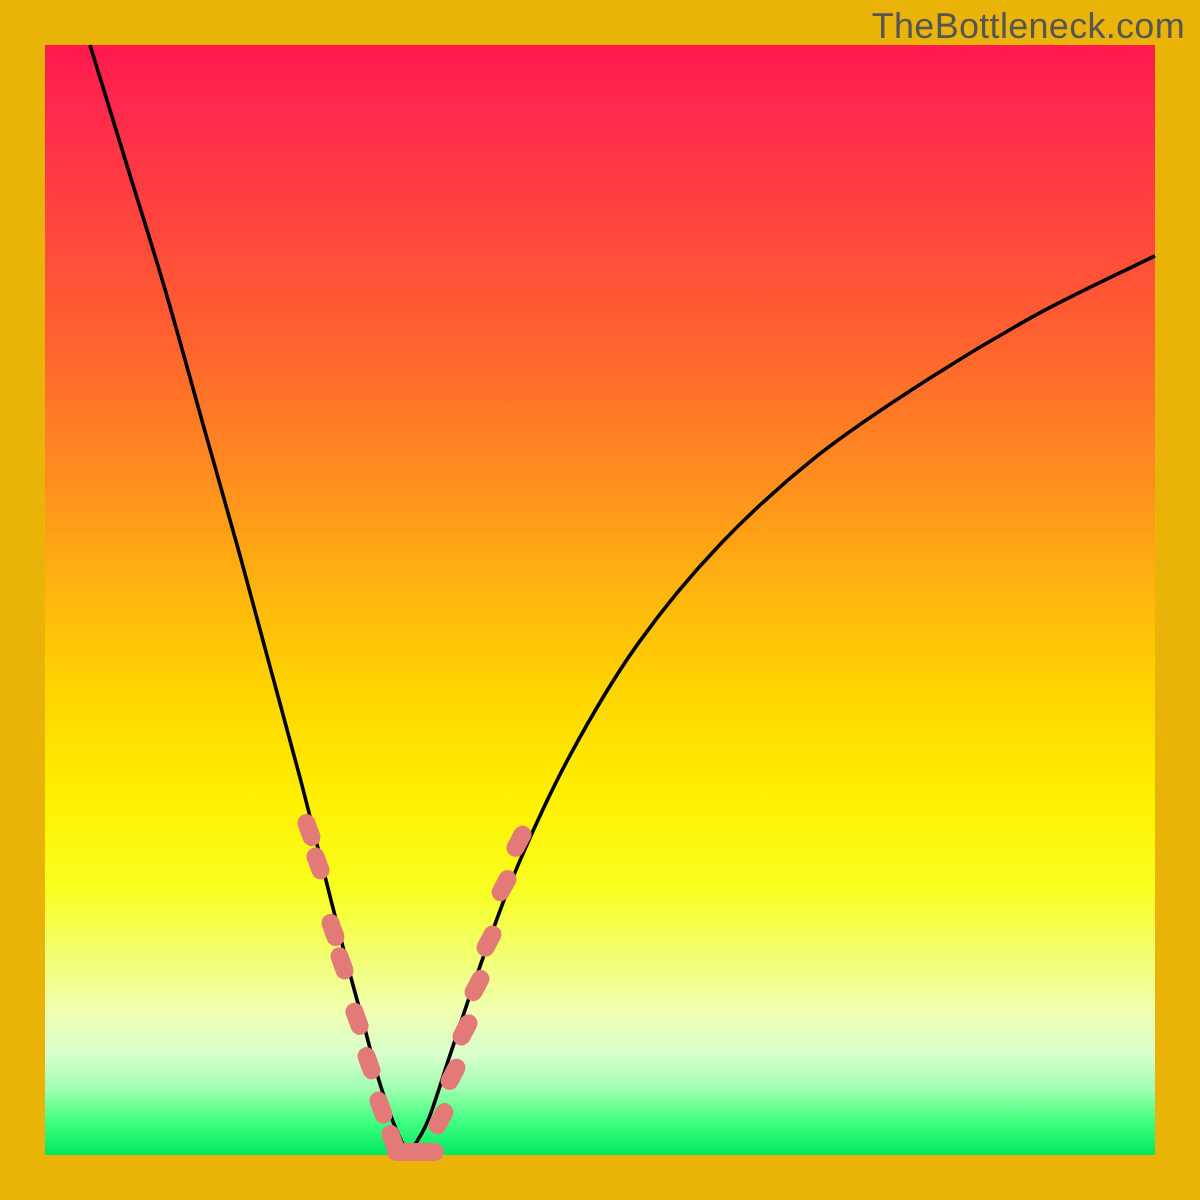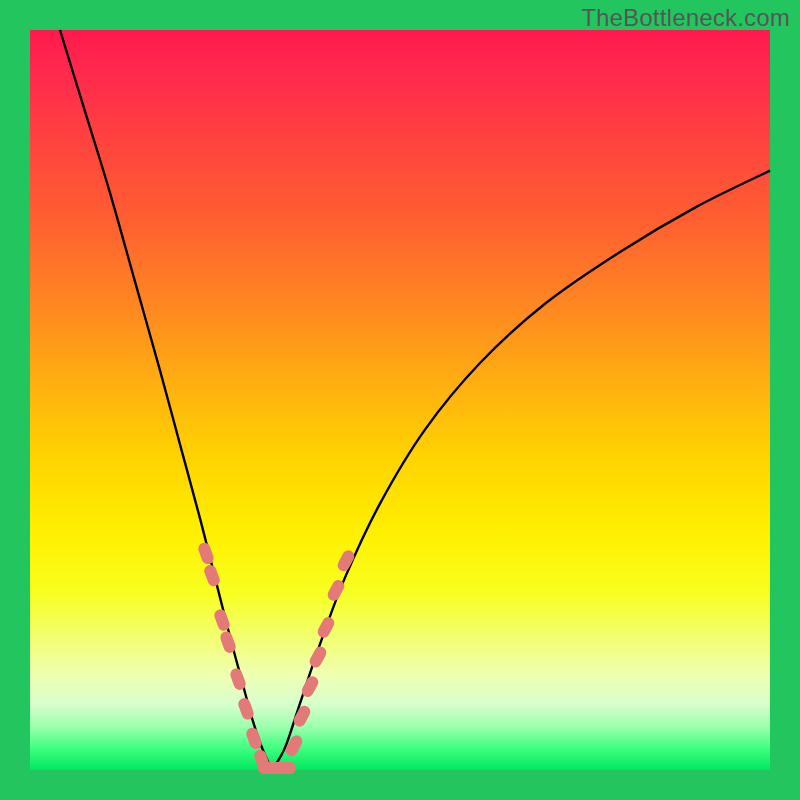--- a/index.html
+++ b/index.html
@@ -7,21 +7,21 @@
     padding: 0;
     width: 800px;
     height: 800px;
     overflow: hidden;
     background: #000;
     font-family: Arial, Helvetica, sans-serif;
   }
   .frame {
     position: absolute;
     inset: 0;
-    background: #22c55e;
+    background: #eab308;
   }
   .plot {
     position: absolute;
     left: 30px;
     top: 30px;
     width: 740px;
     height: 740px;
     
     background: linear-gradient(
       to bottom,

